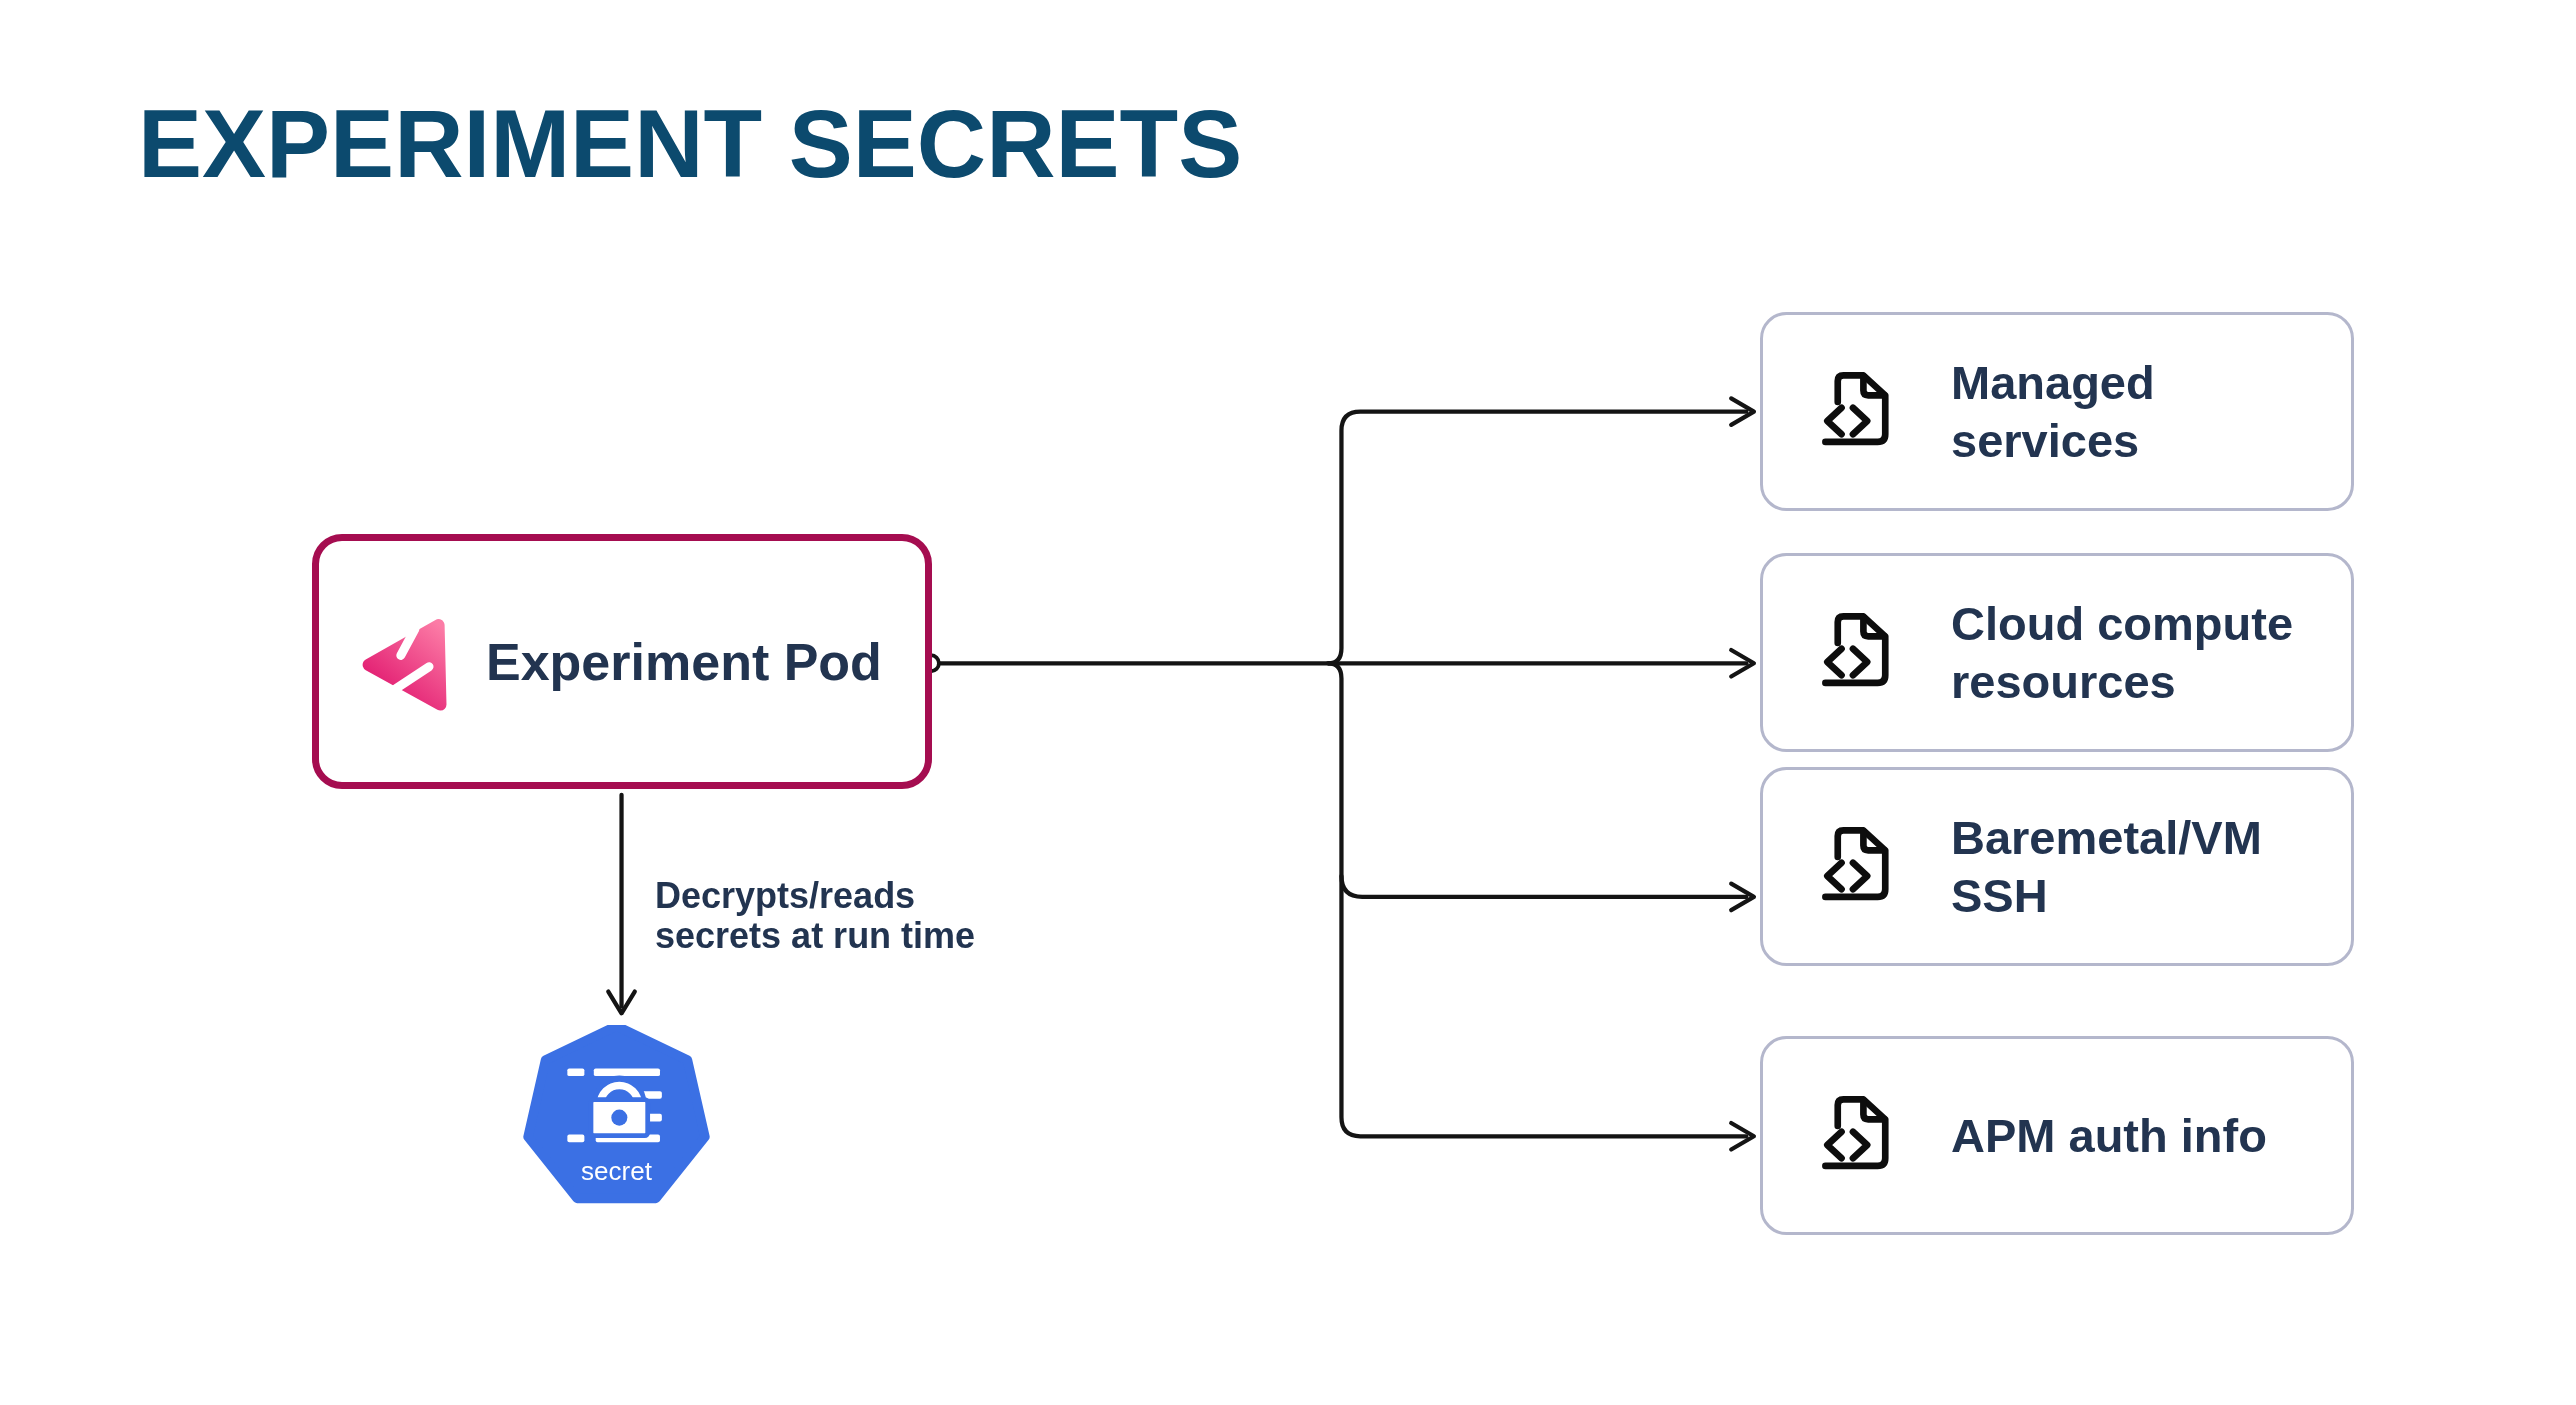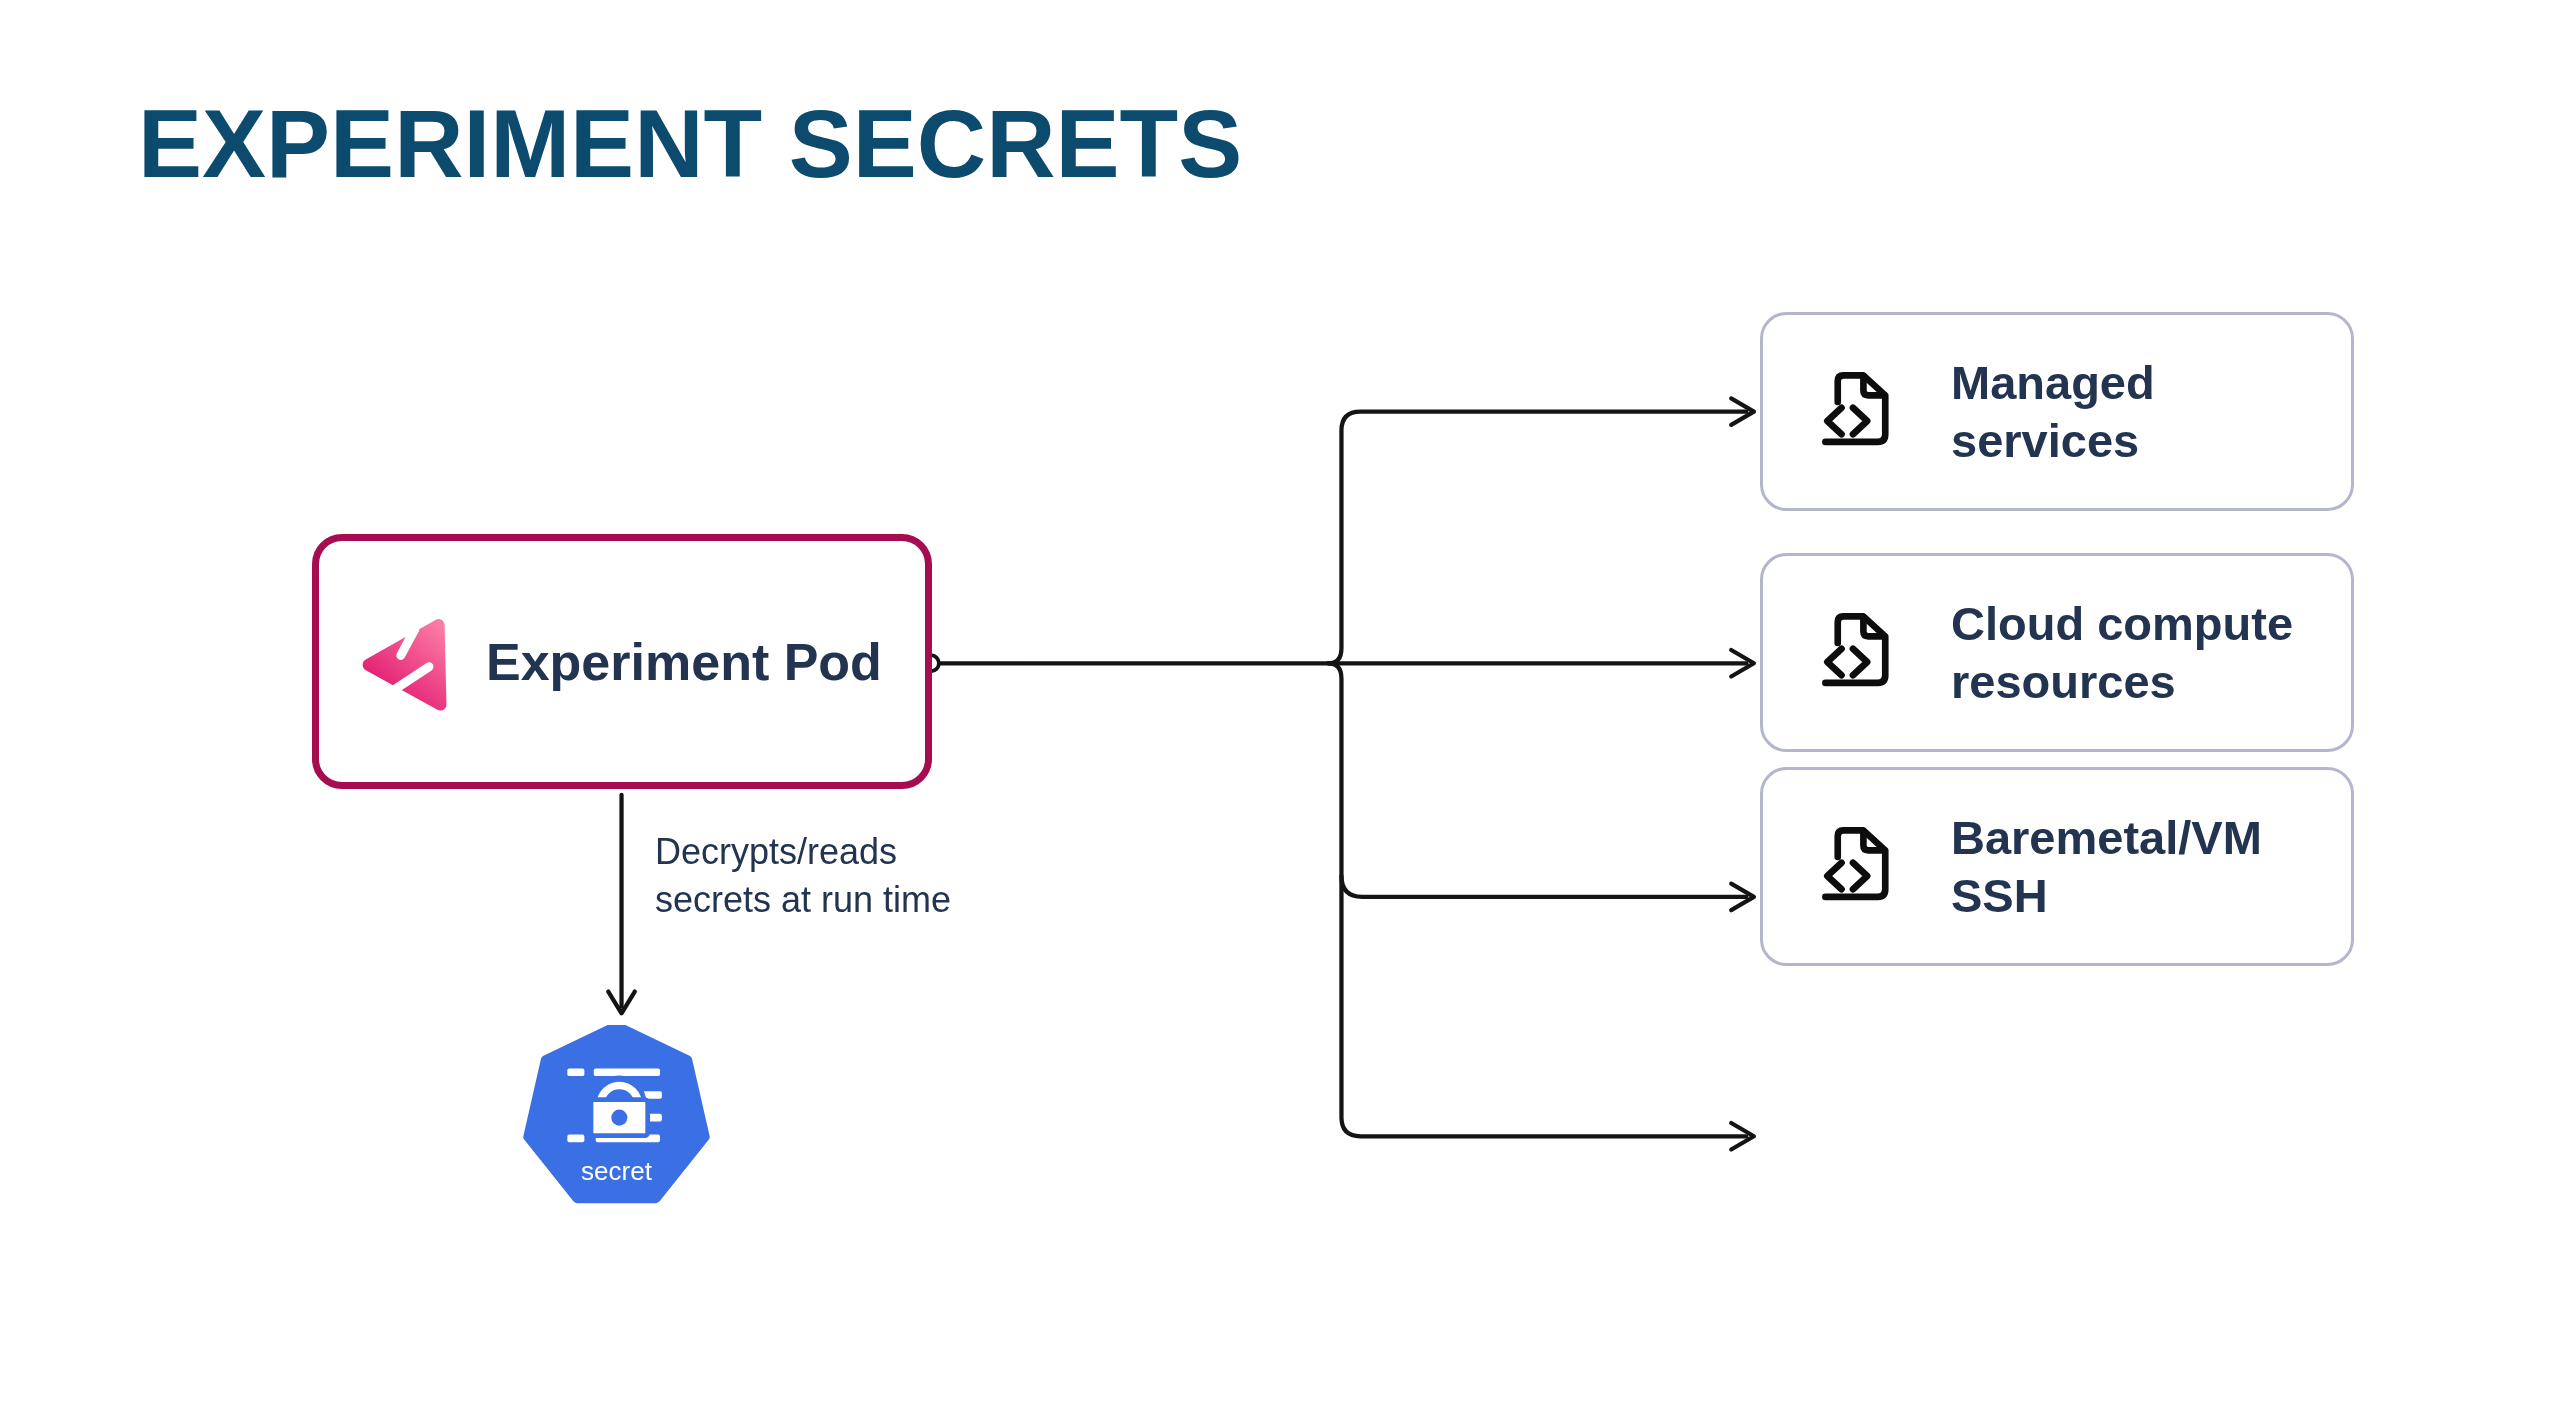--- a/index.html
+++ b/index.html
@@ -52,25 +52,25 @@
     margin-left: 36px;
     font-size: 52px;
     font-weight: 700;
     color: #223450;
     white-space: nowrap;
     text-align: right;
   }
   .edge-label {
     position: absolute;
     left: 655px;
-    top: 828px;
+    top: 876px;
     width: 326px;
     font-size: 36px;
-    line-height: 48px;
-    font-weight: 400;
+    line-height: 40px;
+    font-weight: 700;
     color: #223450;
   }
   .secret-node {
     position: absolute;
     left: 522px;
     top: 1025px;
     width: 189px;
     height: 189px;
   }
   .secret-label {
@@ -208,15 +208,26 @@
       <g fill="none" stroke="#0d0d0d" stroke-width="7" stroke-linecap="round" stroke-linejoin="round">
         <path d="M 25 40 L 25 18 Q 25 12 31 12 L 52 12 L 75 33 L 75 74 Q 75 82 67 82 L 12 82"></path>
         <path d="M 52 13 L 52 28 Q 52 33 57 33 L 74 33"></path>
         <path d="M 29 46 L 14 60 L 29 74"></path>
         <path d="M 41 46 L 56 60 L 41 74"></path>
       </g>
     </svg>
     <span class="target-label">Baremetal/VM SSH</span>
   </div>
 
+  <div class="target-box t4">
+    <svg class="file-icon" width="95" height="95" viewBox="0 0 100 100" xmlns="http://www.w3.org/2000/svg">
+      <g fill="none" stroke="#0d0d0d" stroke-width="7" stroke-linecap="round" stroke-linejoin="round">
+        <path d="M 25 40 L 25 18 Q 25 12 31 12 L 52 12 L 75 33 L 75 74 Q 75 82 67 82 L 12 82"></path>
+        <path d="M 52 13 L 52 28 Q 52 33 57 33 L 74 33"></path>
+        <path d="M 29 46 L 14 60 L 29 74"></path>
+        <path d="M 41 46 L 56 60 L 41 74"></path>
+      </g>
+    </svg>
+    <span class="target-label">APM auth info</span>
+  </div>
 
 </div>
 
 
 </body></html>

